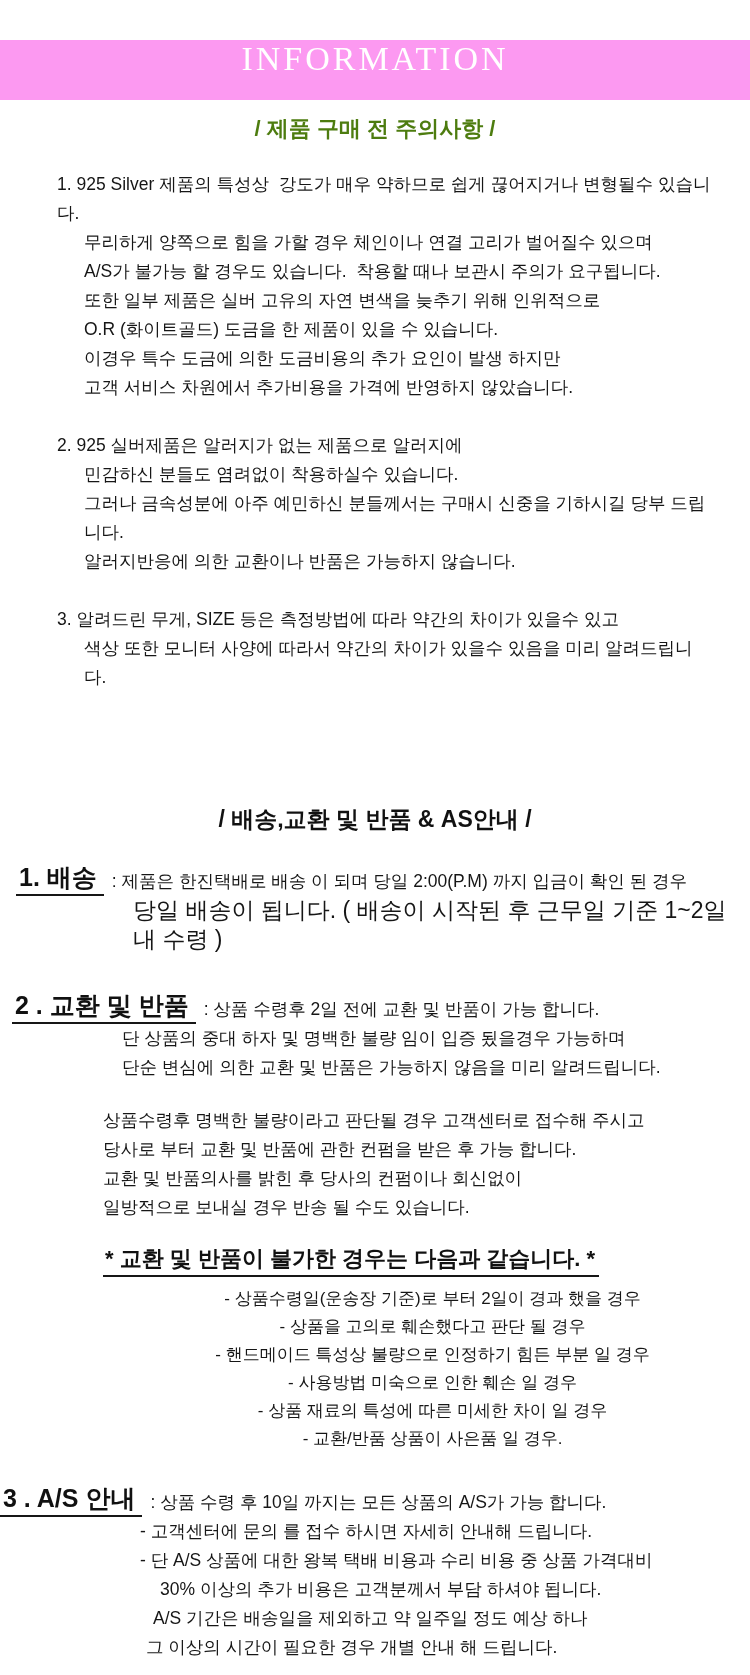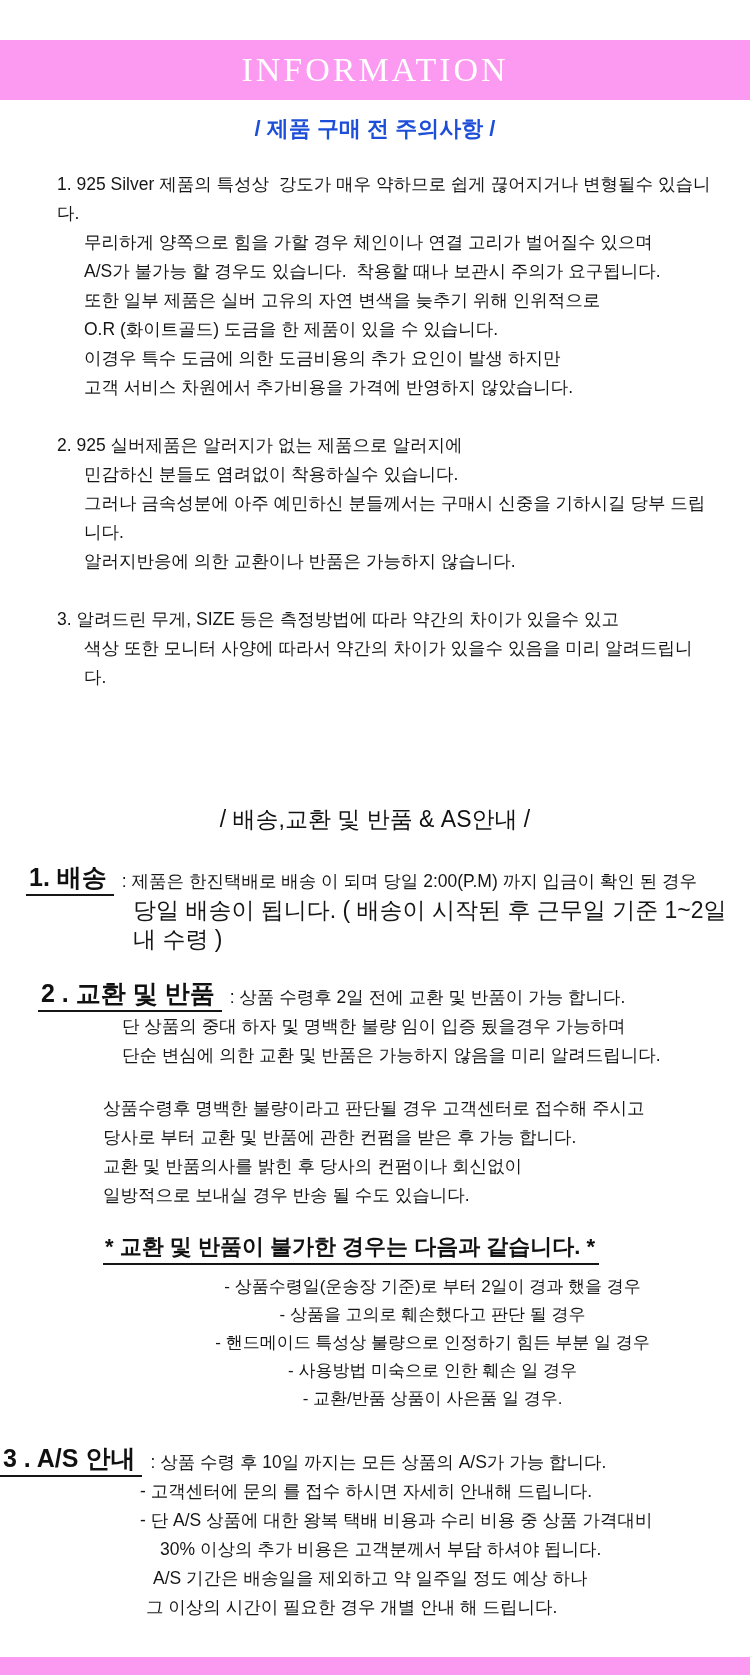--- a/index.html
+++ b/index.html
@@ -7,56 +7,56 @@
   body {
     width:750px; height:1675px; overflow:hidden;
     font-family:"Liberation Sans", sans-serif;
     color:#161616;
   }
   .page { position:relative; width:750px; height:1675px; background:#fff; }
 
   .banner {
     margin-top:40px; height:60px; width:750px;
     background:#FC99F1;
-    display:flex; align-items:center; justify-content:center;
+    display:flex; justify-content:center;
   }
   .banner-title {
     font-family:"Liberation Serif", serif;
     font-size:34px; color:#ffffff; letter-spacing:3px; font-weight:normal;
   }
 
   .main-title {
     margin-top:14px; text-align:center;
-    font-size:22px; font-weight:bold; line-height:30px; color:#1d4ed8;
+    font-size:22px; font-weight:bold; line-height:30px; color:#4d7c0f;
   }
 
   .precautions {
     margin-top:26px; padding-left:84px; padding-right:36px;
     font-size:17.5px;
   }
   .p-item .line { line-height:29px; white-space:pre-wrap; }
   .p-item .line.first { margin-left:-27px; }
   .p-item + .p-item { margin-top:29px; }
 
   .section2-title {
     margin-top:110px; text-align:center;
-    font-size:23px; font-weight:normal; line-height:34px; color:#111;
+    font-size:23px; font-weight:bold; line-height:34px; color:#111;
   }
 
   .label-row { display:flex; align-items:flex-start; }
   .big-label {
     font-size:25px; font-weight:bold; line-height:30px; color:#111;
     border-bottom:2px solid #161616; padding:0 7px 2px 3px; white-space:nowrap;
   }
   .row-text { font-size:17.5px; line-height:29px; margin-left:8px; padding-top:5px; white-space:pre-wrap; }
 
-  .ship-row { margin-top:26px; padding-left:26px; }
+  .ship-row { margin-top:26px; padding-left:16px; }
   .ship-line2 { padding-left:133px; font-size:23px; line-height:29px; white-space:pre-wrap; }
 
-  .exch-row { margin-top:24px; padding-left:38px; }
+  .exch-row { margin-top:36px; padding-left:12px; }
   .exch-sub { padding-left:122px; font-size:17.5px; line-height:29px; white-space:pre-wrap; }
   .exch-para { margin-top:24px; }
   .exch-para .pline { padding-left:103px; font-size:17.5px; line-height:29px; white-space:pre-wrap; }
 
   .noex-head-wrap { margin-top:22px; padding-left:103px; }
   .noex-heading {
     display:inline-block; font-size:22px; font-weight:bold; line-height:30px; color:#111;
     border-bottom:2px solid #161616; padding:0 4px 1px 2px; white-space:pre-wrap;
   }
   .noex-list { margin-top:8px; }
@@ -128,20 +128,21 @@
   </div>
 
   <div class="noex-head-wrap">
     <span class="noex-heading">* 교환 및 반품이 불가한 경우는 다음과 같습니다. *</span>
   </div>
   <div class="noex-list">
     <div class="nline">- 상품수령일(운송장 기준)로 부터 2일이 경과 했을 경우</div>
     <div class="nline">- 상품을 고의로 훼손했다고 판단 될 경우</div>
     <div class="nline">- 핸드메이드 특성상 불량으로 인정하기 힘든 부분 일 경우</div>
     <div class="nline">- 사용방법 미숙으로 인한 훼손 일 경우</div>
+    <div class="nline">- 상품 재료의 특성에 따른 미세한 차이 일 경우</div>
     <div class="nline">- 교환/반품 상품이 사은품 일 경우.</div>
   </div>
 
   <div class="label-row as-row">
     <span class="big-label">3 . A/S 안내</span>
     <span class="row-text">: 상품 수령 후 10일 까지는 모든 상품의 A/S가 가능 합니다.</span>
   </div>
   <div class="as-lines">
     <div class="aline a0">- 고객센터에 문의 를 접수 하시면 자세히 안내해 드립니다.</div>
     <div class="aline a1">- 단 A/S 상품에 대한 왕복 택배 비용과 수리 비용 중 상품 가격대비</div>

